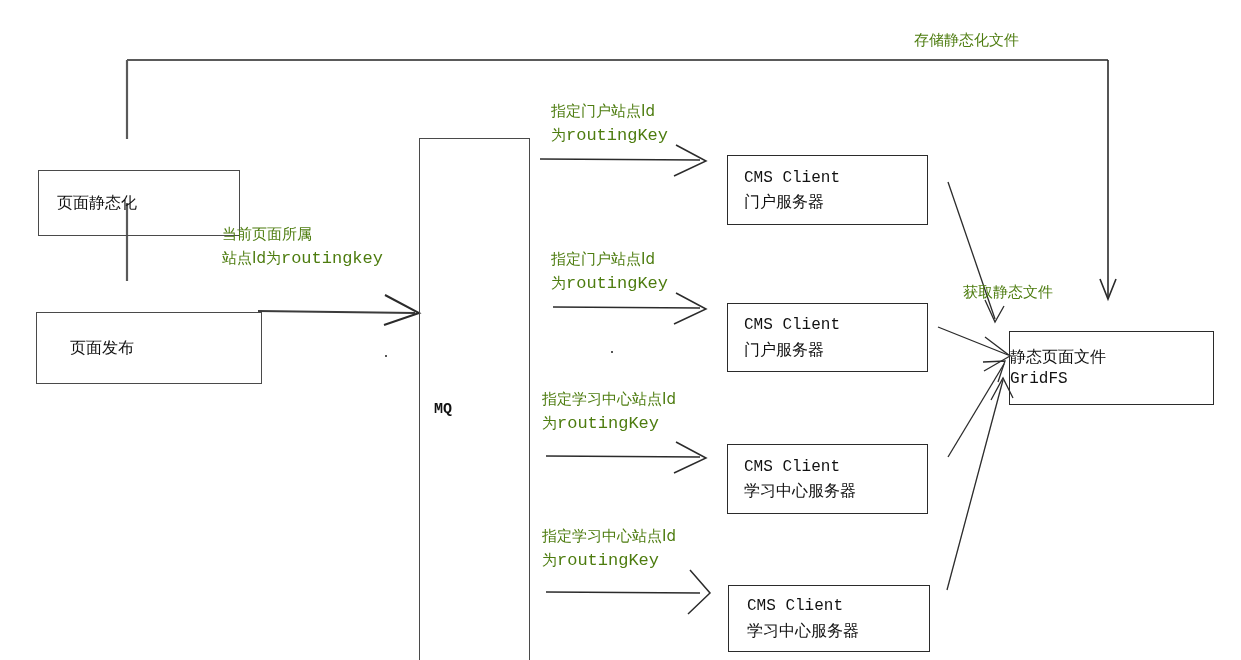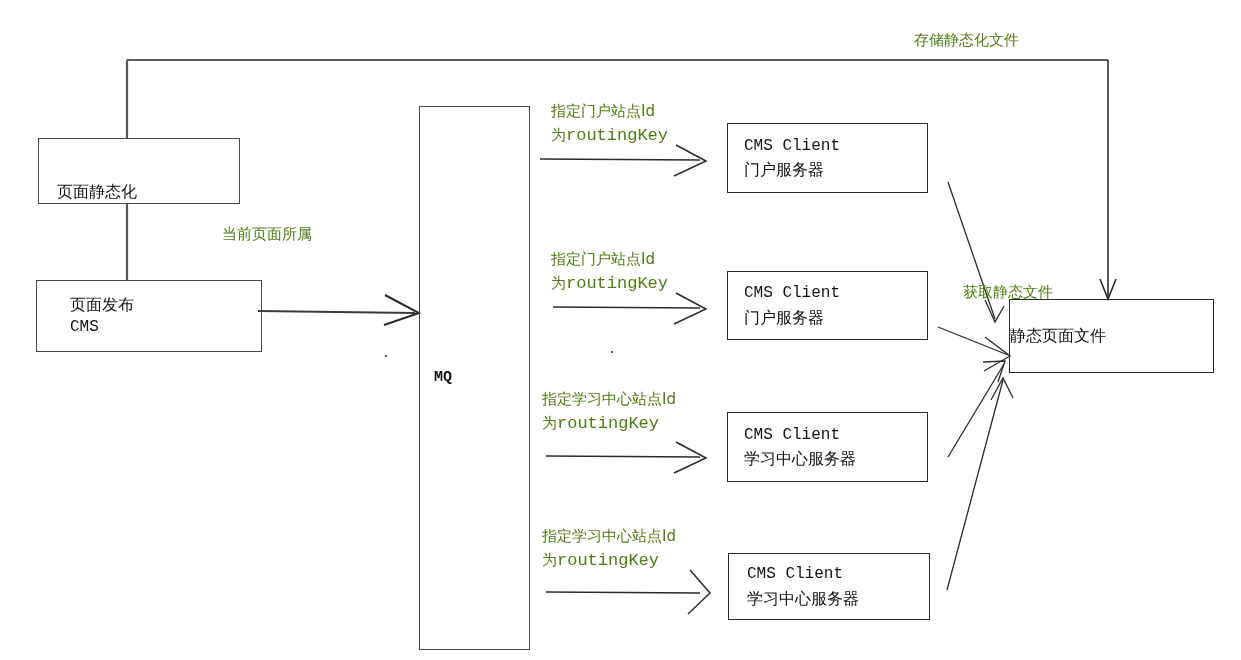--- a/index.html
+++ b/index.html
@@ -26,20 +26,21 @@
     height: 660px;
   }
   .node-box {
     position: absolute;
     box-sizing: border-box;
     border: 1.4px solid #4a4a4a;
     background: transparent;
     display: flex;
     flex-direction: column;
     justify-content: center;
+    margin-top: 32px;
   }
   .node-box.dark {
     border-color: #2b2b2b;
     border-width: 1.2px;
   }
   .node-line {
     font-family: "Liberation Mono", "DejaVu Sans Mono", monospace;
     font-size: 16px;
     color: #111111;
     line-height: 1.45;
@@ -108,27 +109,26 @@
     <path d="M 985 337 L 1010 356 L 984 371" fill="none" stroke="#2b2b2b" stroke-width="1.3"></path>
 
     <path d="M 948 457 L 1004 364" fill="none" stroke="#2b2b2b" stroke-width="1.3"></path>
     <path d="M 983 362 L 1005 361 L 998 382" fill="none" stroke="#2b2b2b" stroke-width="1.3"></path>
 
     <path d="M 947 590 L 1003 380" fill="none" stroke="#2b2b2b" stroke-width="1.3"></path>
     <path d="M 991 400 L 1003 378 L 1013 398" fill="none" stroke="#2b2b2b" stroke-width="1.3"></path>
 
   </svg>
 
-  <div class="node-box" style="left:38px; top:138px; width:202px; height:66px; padding-left:18px;justify-content:flex-end;">
+  <div class="node-box" style="left:38px; top:138px; width:202px; height:66px; padding-left:18px;">
     <div class="node-line cjk">页面静态化</div>
   </div>
 
   <div class="node-box" style="left:36px; top:280px; width:226px; height:72px; padding-left:33px;">
     <div class="node-line cjk">页面发布</div>
-    <div class="node-line">CMS</div>
   </div>
 
   <div class="node-box" style="left:419px; top:106px; width:111px; height:544px; padding-left:14px;">
     <div class="node-line" style="font-weight:bold; font-size:15px;">MQ</div>
   </div>
 
   <div class="node-box dark" style="left:727px; top:123px; width:201px; height:70px; padding-left:16px;">
     <div class="node-line">CMS Client</div>
     <div class="node-line cjk">门户服务器</div>
   </div>
@@ -143,28 +143,32 @@
     <div class="node-line cjk">学习中心服务器</div>
   </div>
 
   <div class="node-box dark" style="left:728px; top:553px; width:202px; height:67px; padding-left:18px;">
     <div class="node-line">CMS Client</div>
     <div class="node-line cjk">学习中心服务器</div>
   </div>
 
   <div class="node-box dark" style="left:1009px; top:299px; width:205px; height:74px; ">
     <div class="node-line cjk">静态页面文件</div>
+    <div class="node-line">GridFS</div>
   </div>
 
   <div class="edge-label" style="left:914px; top:29px;">
     <span>存储静态化文件</span>
   </div>
 
   <div class="edge-label" style="left:222px; top:223px;">
     <div>当前页面所属</div>
+    <div>
+      <span>站点Id为</span><span class="mono">routingkey</span>
+    </div>
   </div>
 
   <div class="edge-label" style="left:551px; top:100px;">
     <div>指定门户站点Id</div>
     <div>
       <span>为</span><span class="mono">routingKey</span>
     </div>
   </div>
 
   <div class="edge-label" style="left:551px; top:248px;">

